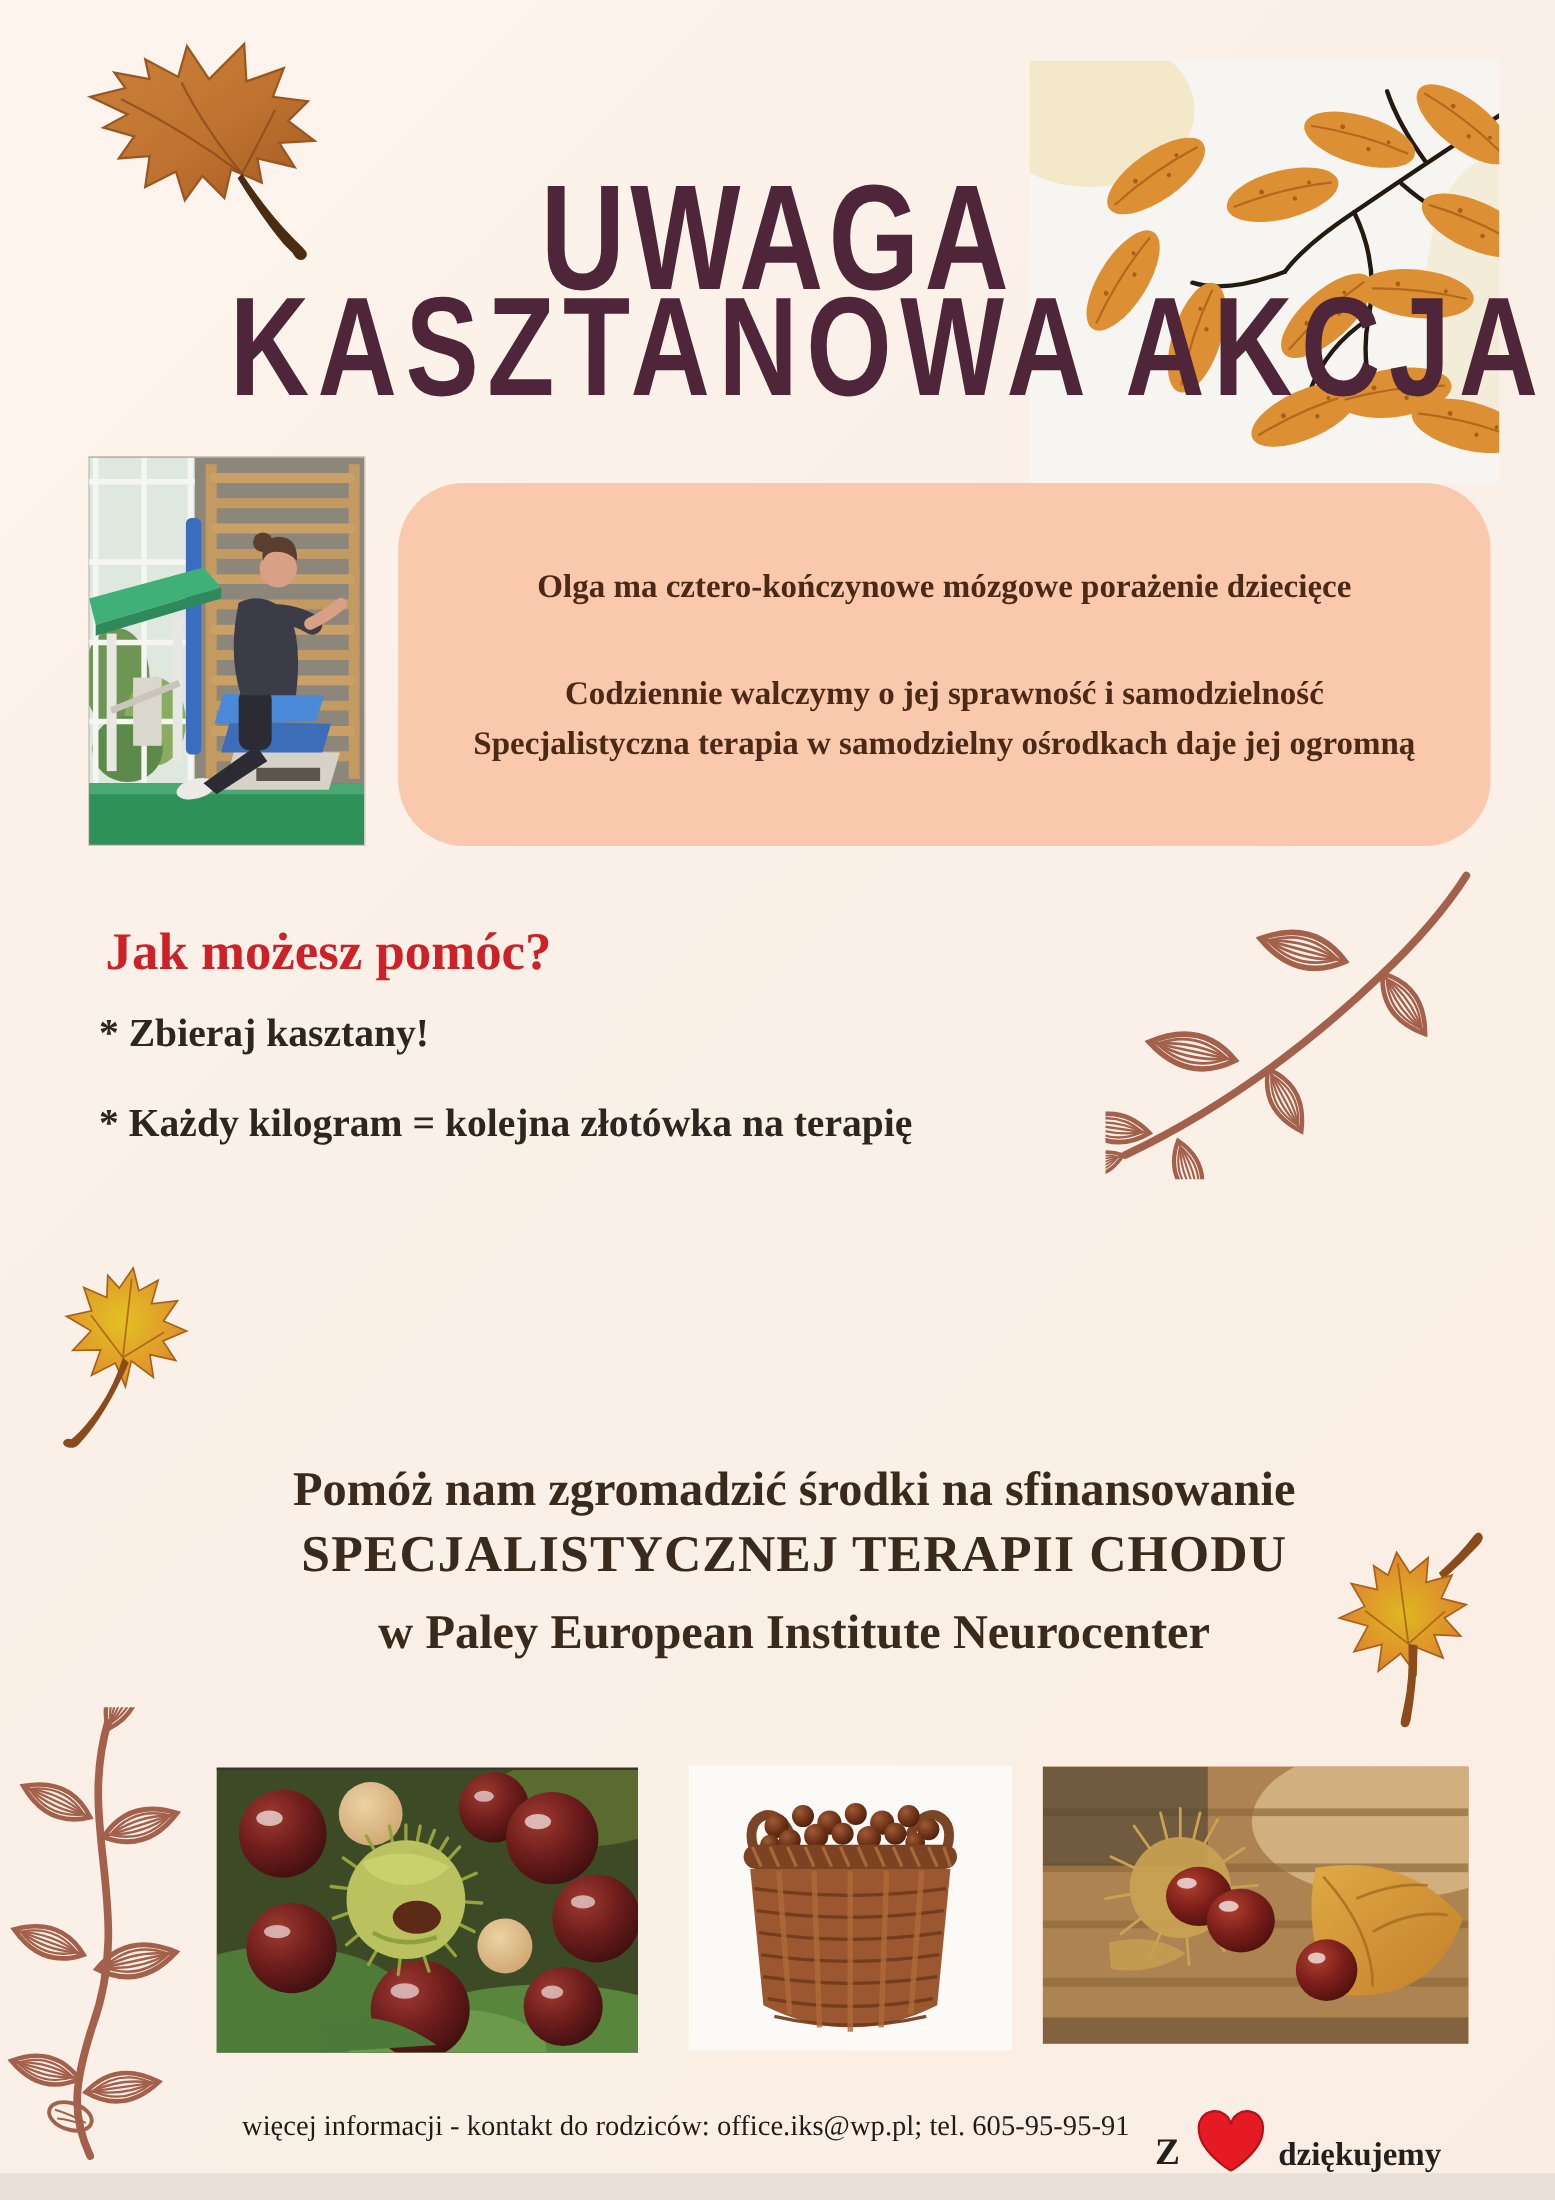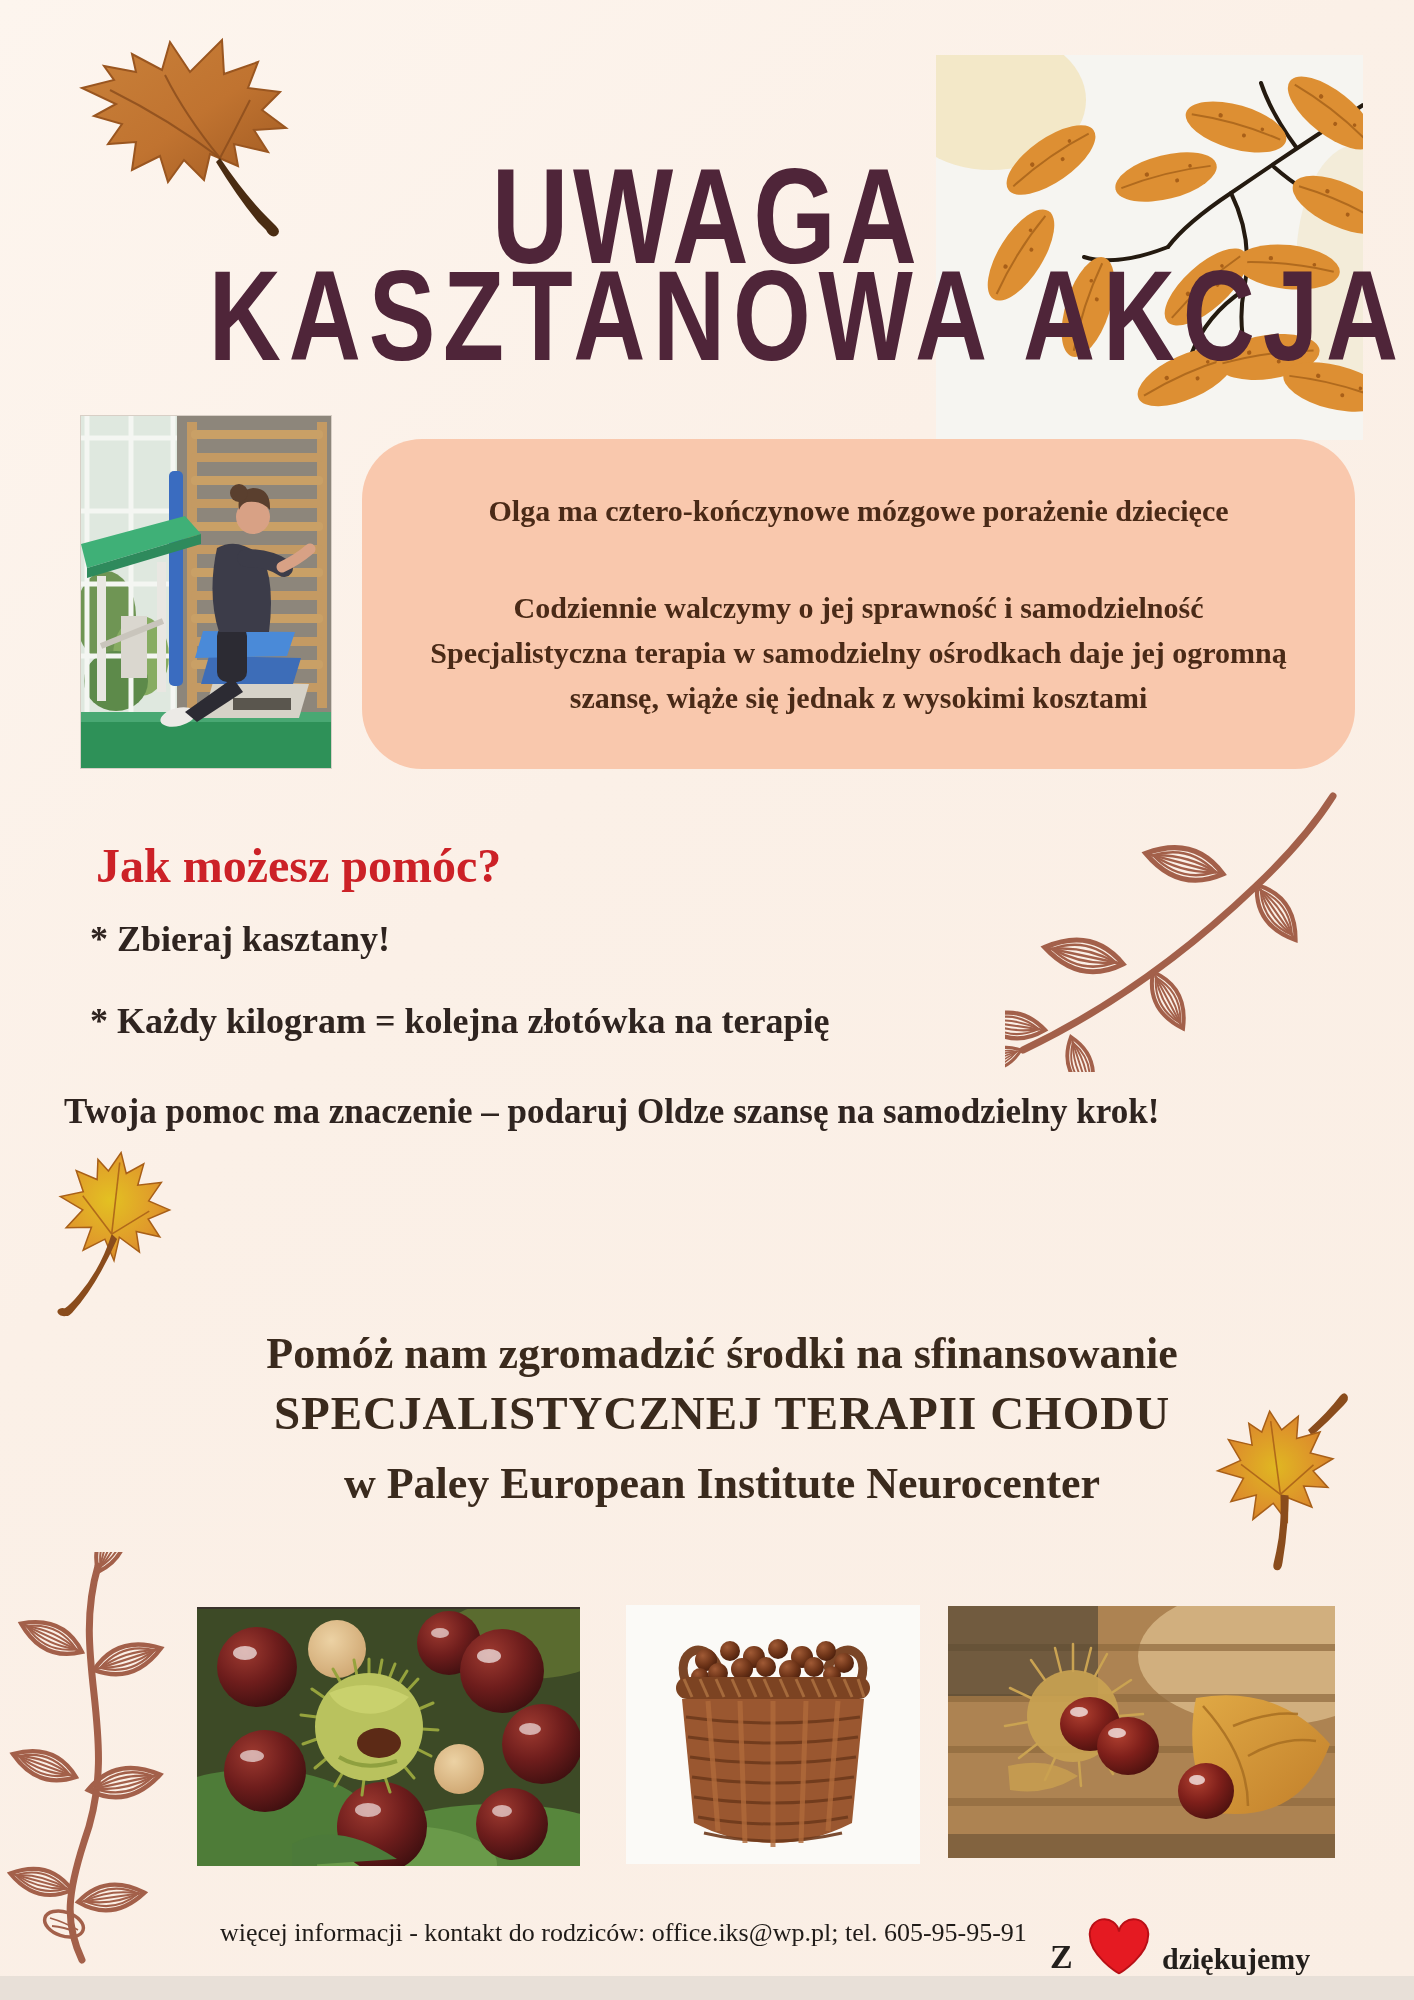--- a/index.html
+++ b/index.html
@@ -186,21 +186,20 @@
       <circle cx="172" cy="101" r="17" fill="#d8a185"></circle>
       <path d="M158 94 Q155 74 172 72 Q190 72 189 94 Q180 84 166 86 Q160 88 158 94 Z" fill="#5a3f2e"></path>
       <circle cx="158" cy="77" r="9" fill="#5a3f2e"></circle>
     </svg>
   </div>
 
   <div class="pink-box">
     <p class="p1">Olga ma cztero-kończynowe mózgowe porażenie dziecięce</p>
     <p>Codziennie walczymy o jej sprawność i samodzielność</p>
     <p>Specjalistyczna terapia w samodzielny ośrodkach daje jej ogromną</p>
-    <p>szansę, wiąże się jednak z wysokimi kosztami</p>
   </div>
 
   <div class="help-heading">Jak możesz pomóc?</div>
   <div class="bullet1">* Zbieraj kasztany!</div>
   <div class="bullet2">* Każdy kilogram = kolejna złotówka na terapię</div>
 
   <div class="deco" style="left:1005px;top:782px;width:350px;height:290px;">
     <svg width="350" height="290" viewBox="0 0 350 290">
       <defs>
         <g id="lleaf" stroke="#a3604a" fill="none" stroke-width="4" stroke-linecap="round">
@@ -216,21 +215,20 @@
       <use href="#lleaf" transform="translate(218 92) rotate(195) scale(1.25)"></use>
       <use href="#lleaf" transform="translate(252 103) rotate(55) scale(1.05)"></use>
       <use href="#lleaf" transform="translate(118 182) rotate(192) scale(1.25)"></use>
       <use href="#lleaf" transform="translate(148 190) rotate(62) scale(1.0)"></use>
       <use href="#lleaf" transform="translate(40 248) rotate(188) scale(1.05)"></use>
       <use href="#lleaf" transform="translate(66 255) rotate(72) scale(0.95)"></use>
       <use href="#lleaf" transform="translate(16 268) rotate(160) scale(0.8)"></use>
     </svg>
   </div>
 
-  <div class="impact">Twoja pomoc ma znaczenie – podaruj Oldze szansę na samodzielny krok!</div>
 
   <div class="deco" style="left:48px;top:1136px;width:150px;height:185px;">
     <svg width="150" height="185" viewBox="0 0 150 185">
       <defs>
         <radialGradient id="maple1" cx="0.45" cy="0.45" r="0.8">
           <stop offset="0" stop-color="#e3c122"></stop>
             <stop offset="0.55" stop-color="#e0992b"></stop>
             <stop offset="1" stop-color="#c06c1c"></stop>
         </radialGradient>
       </defs>

